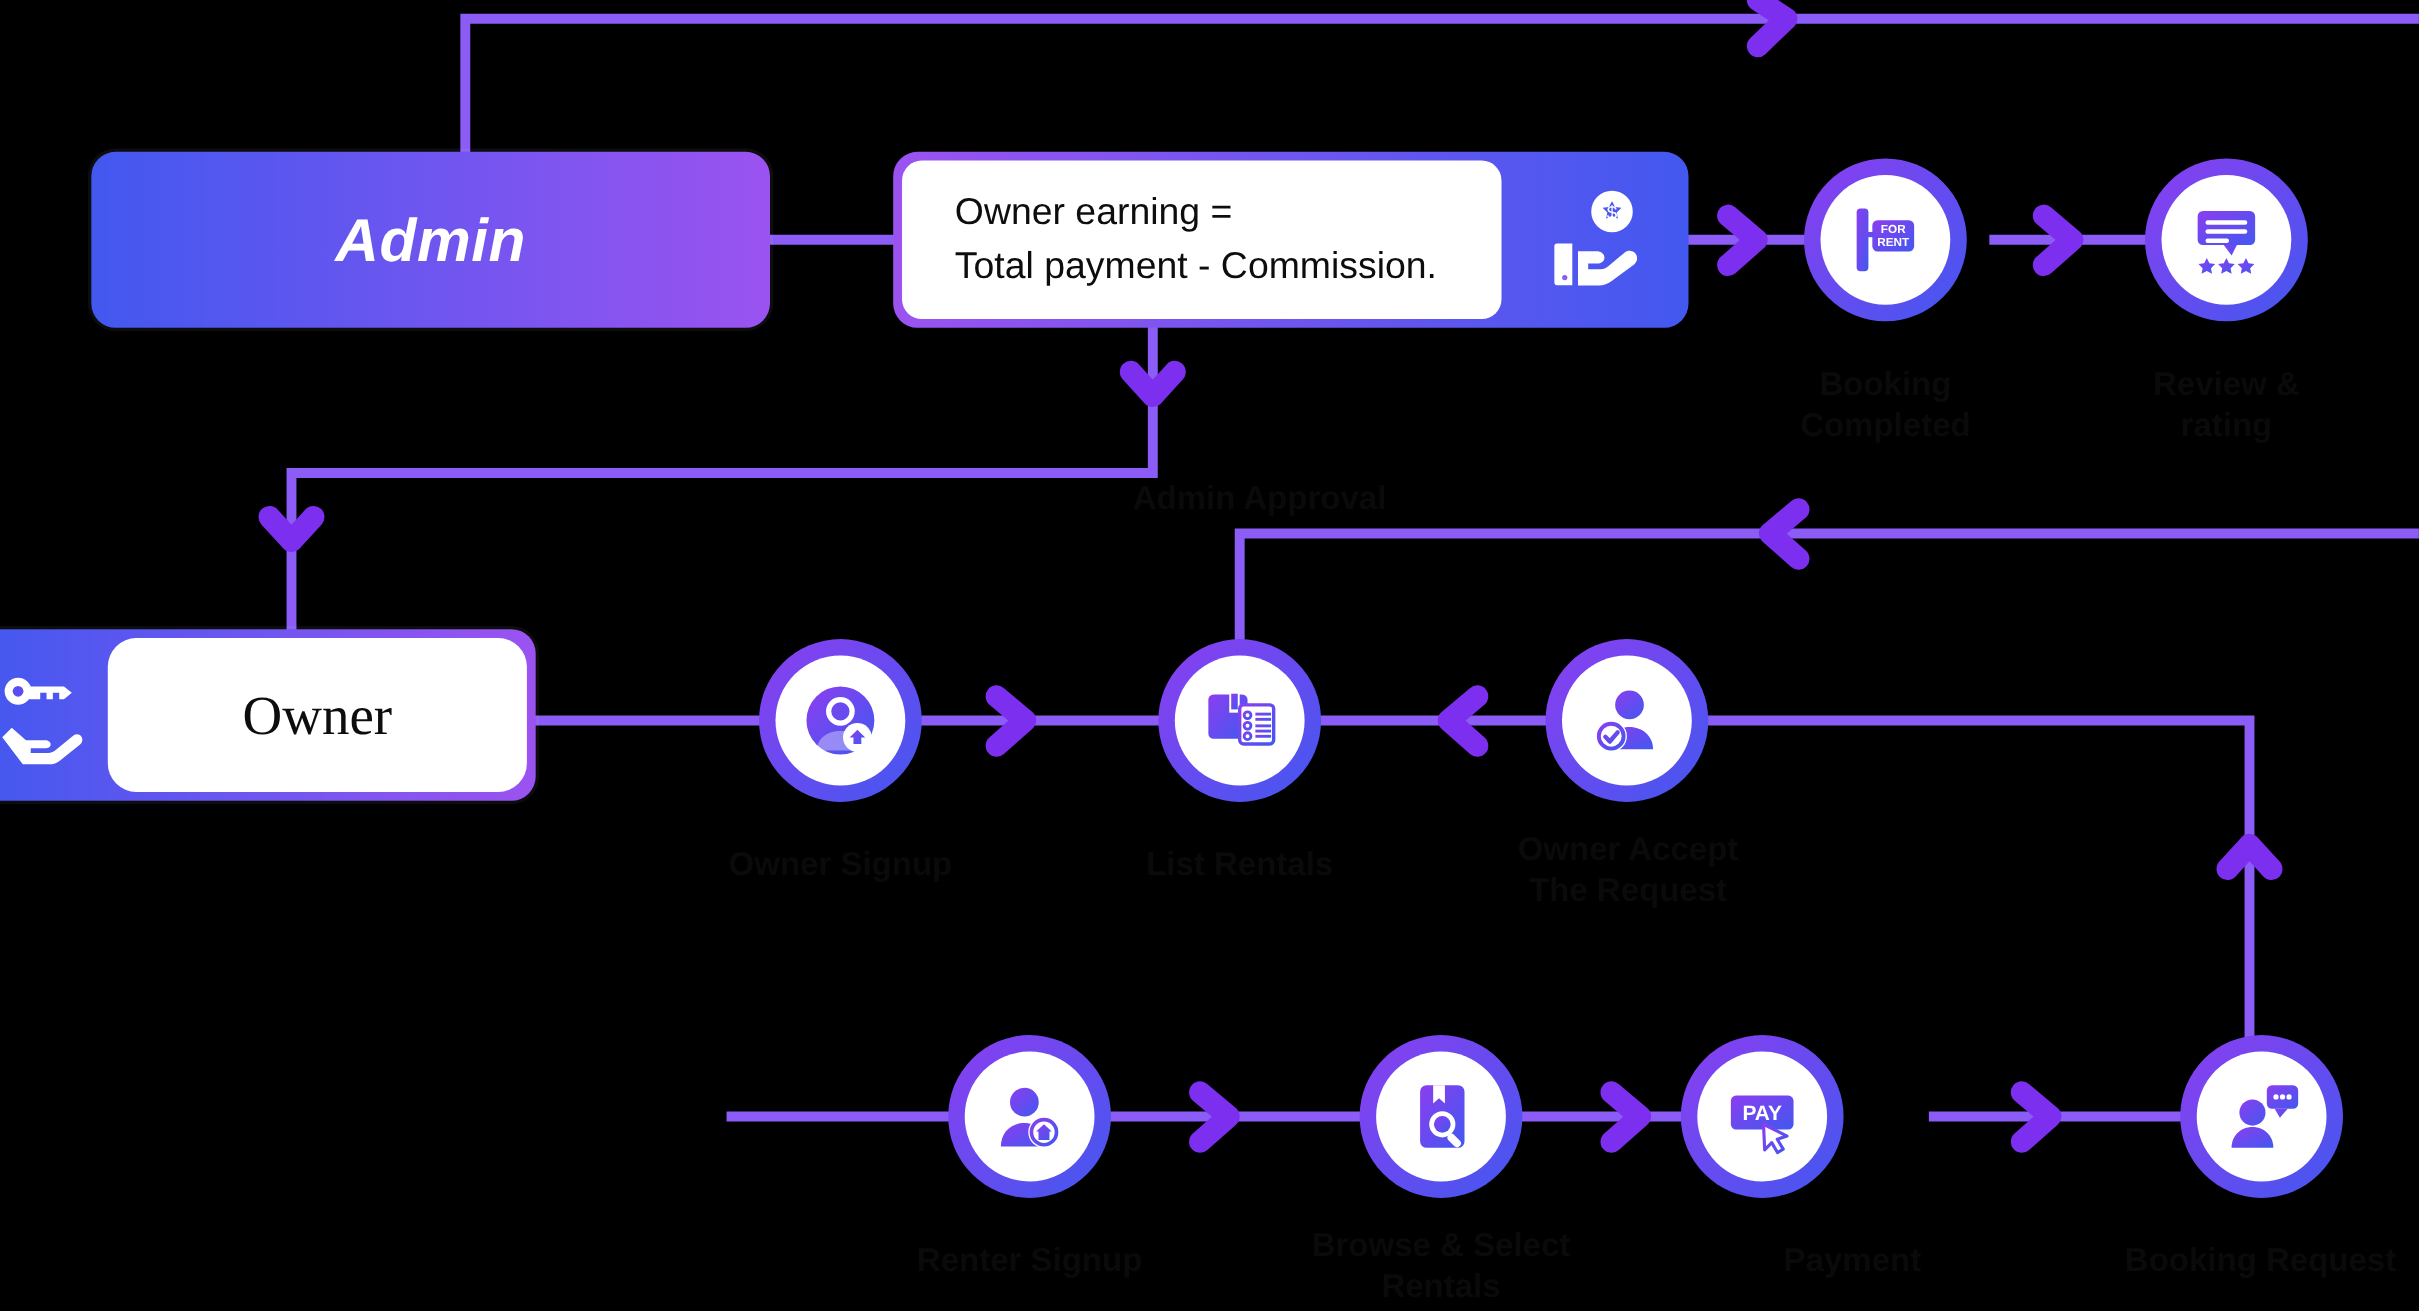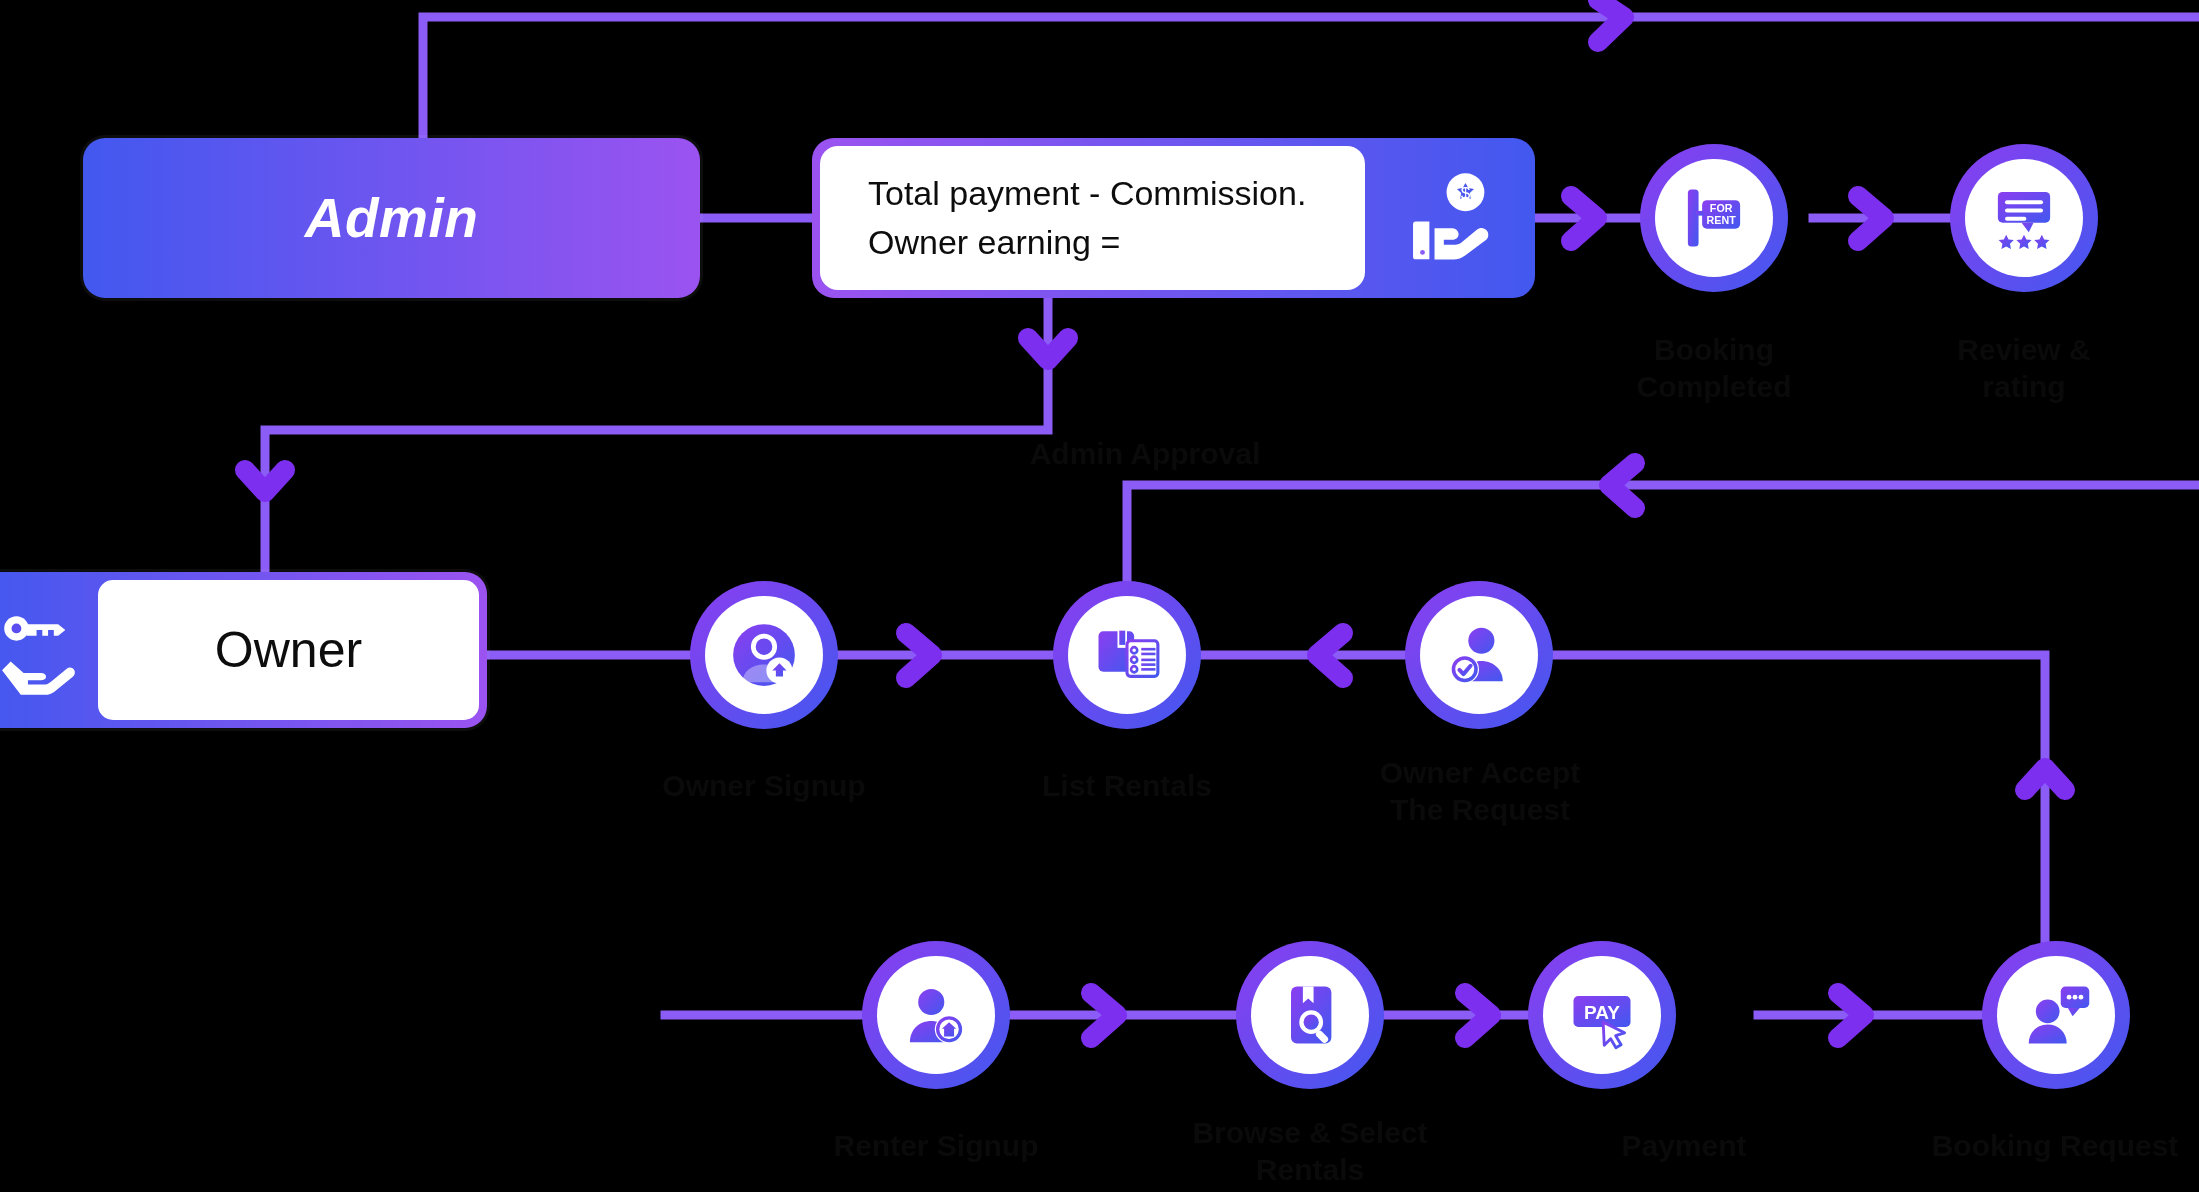--- a/index.html
+++ b/index.html
@@ -11,23 +11,23 @@
   
   #wires{position:absolute;left:0;top:0;width:2199px;height:1192px;pointer-events:none;}
 
   
   .role-box{position:absolute;border-radius:22px;display:flex;align-items:stretch;
             background:linear-gradient(90deg,#4258ef 0%,#9b53f0 100%);
             box-shadow:0 0 0 3px rgba(255,255,255,0.05);}
   .role-label-solid{flex:1;display:flex;align-items:center;justify-content:center;
             color:#fff;font-size:55px;font-weight:600;letter-spacing:.5px;font-style:italic;}
   .role-icon-cell{width:120px;display:flex;align-items:center;justify-content:center;}
-  .role-text-cell{flex:1;background:#fff;border-radius:15px;display:flex;
+  .role-text-cell{flex:1;background:#fff;border-radius:26px;display:flex;
             align-items:center;justify-content:center;color:#0d0d0d;
-            font-size:50px;font-weight:500;margin:8px 8px 8px 0;}
+            font-size:50px;font-weight:500;margin:8px 8px 8px 0;font-family:Liberation Serif, serif;}
 
   
   .formula-card{position:absolute;border-radius:22px;
             background:linear-gradient(90deg,#9b53f0 0%,#4258ef 100%);
             display:flex;align-items:stretch;}
   .formula-white{flex:1;background:#fff;border-radius:18px;margin:8px 0 8px 8px;
             display:flex;flex-direction:column;justify-content:center;
             padding-left:48px;color:#0d0d0d;font-size:34px;line-height:1.45;}
   .formula-icon{width:170px;display:flex;align-items:center;justify-content:center;}
 
@@ -107,22 +107,22 @@
       <polyline points="2025,790 2045,768 2065,790"></polyline>
     </g>
   </svg>
 
   <div class="role-box" style="left:83px;top:138px;width:617px;height:160px;">
     <div class="role-label-solid">Admin</div>
   </div>
 
   <div class="formula-card" style="left:812px;top:138px;width:723px;height:160px;">
     <div class="formula-white">
+      <span>Owner earning =</span>
       <span>Total payment - Commission.</span>
-      <span>Owner earning =</span>
     </div>
     <div class="formula-icon">
       <svg class="ic" width="110" height="110" viewBox="0 0 64 64" fill="#fff">
         <path d="M41 6a11 11 0 1 0 0 22 11 11 0 0 0 0-22zm0 5.5 1.6 3.1 3.4.5-2.5 2.4.6 3.4-3.1-1.6-3.1 1.6.6-3.4-2.5-2.4 3.4-.5z"></path>
         <circle cx="41" cy="17" r="6.4" fill="none" stroke="#fff" stroke-width="2.4"></circle>
         <text x="41" y="21" font-size="10" text-anchor="middle" fill="#fff" font-family="sans-serif">$</text>
         <path d="M12 34h8v22h-8a1.5 1.5 0 0 1-1.5-1.5v-19A1.5 1.5 0 0 1 12 34z"></path>
         <circle cx="16" cy="52" r="1.4" fill="#8b5cf6"></circle>
         <path d="M23 38h10c2.4 0 4 1.6 4 3.4 0 1.8-1.5 3.2-3.6 3.2h-5v3h6.6c1.6 0 2.8-.6 4-1.6l8.6-7.2c1.8-1.5 4.4-1.3 5.8.5 1.4 1.8 1.1 4.3-.7 5.7L41 53.7c-2 1.6-4.5 2.5-7.1 2.5H23z"></path>
       </svg>

